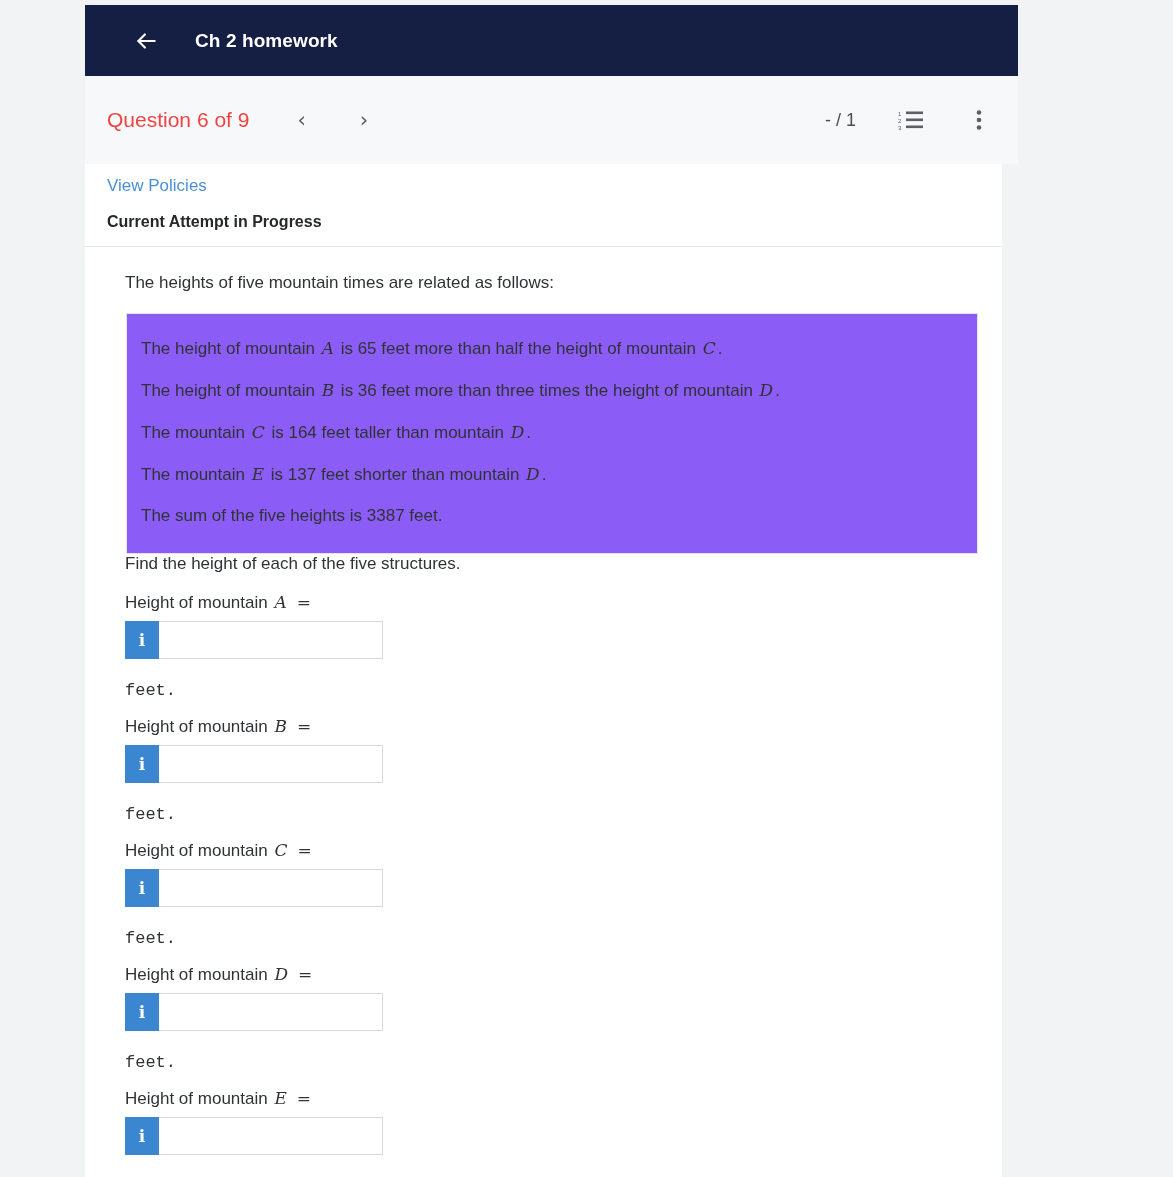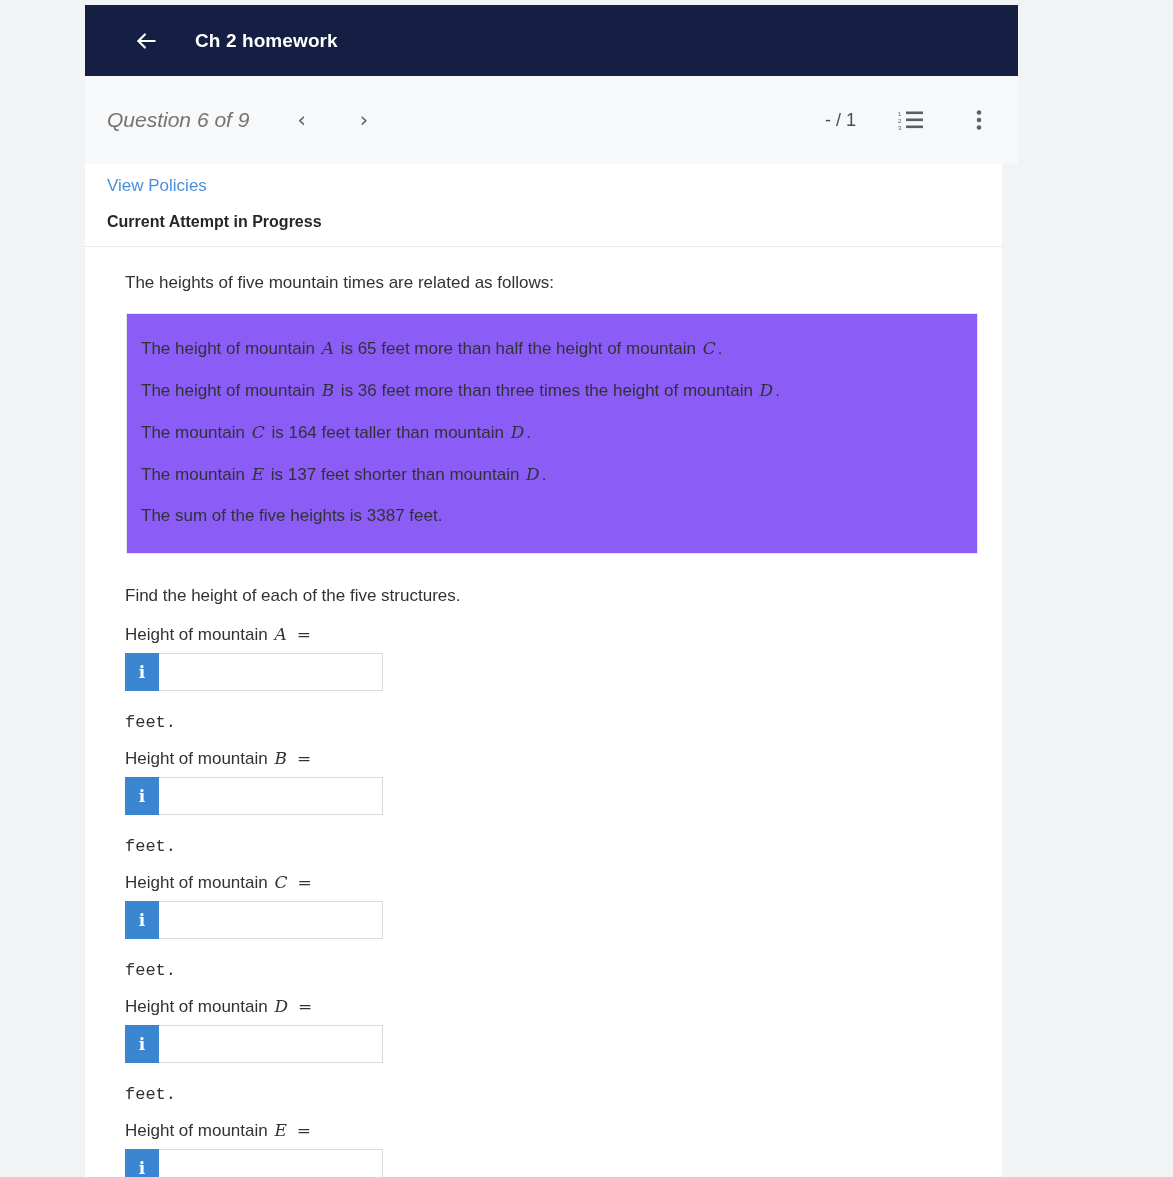--- a/index.html
+++ b/index.html
@@ -60,23 +60,22 @@
     width: 933px;
     height: 88px;
     background: #f7f8f9;
     display: flex;
     align-items: center;
     box-sizing: border-box;
     padding: 0 22px 0 22px;
   }
   .qnav-title {
     font-size: 21px;
-    color: #737373;
+    color: #ef4444;
     white-space: nowrap;
-    font-style: italic;
   }
   .chev {
     font-size: 21px;
     color: #5c6066;
     padding: 4px 10px;
     cursor: pointer;
     line-height: 1;
     font-family: "DejaVu Sans", sans-serif;
   }
   .chev-prev { margin-left: 38px; }
@@ -158,21 +157,20 @@
   }
 
   .mathvar {
     font-family: "DejaVu Serif", serif;
     font-style: italic;
     font-size: 17px;
     padding: 0 2px;
   }
 
   .find-text {
-    margin-top: 32px;
     margin-left: 18px;
     font-size: 17px;
     color: #303336;
   }
 
   
   .answers {
     margin-top: 18px;
     margin-left: 18px;
   }

